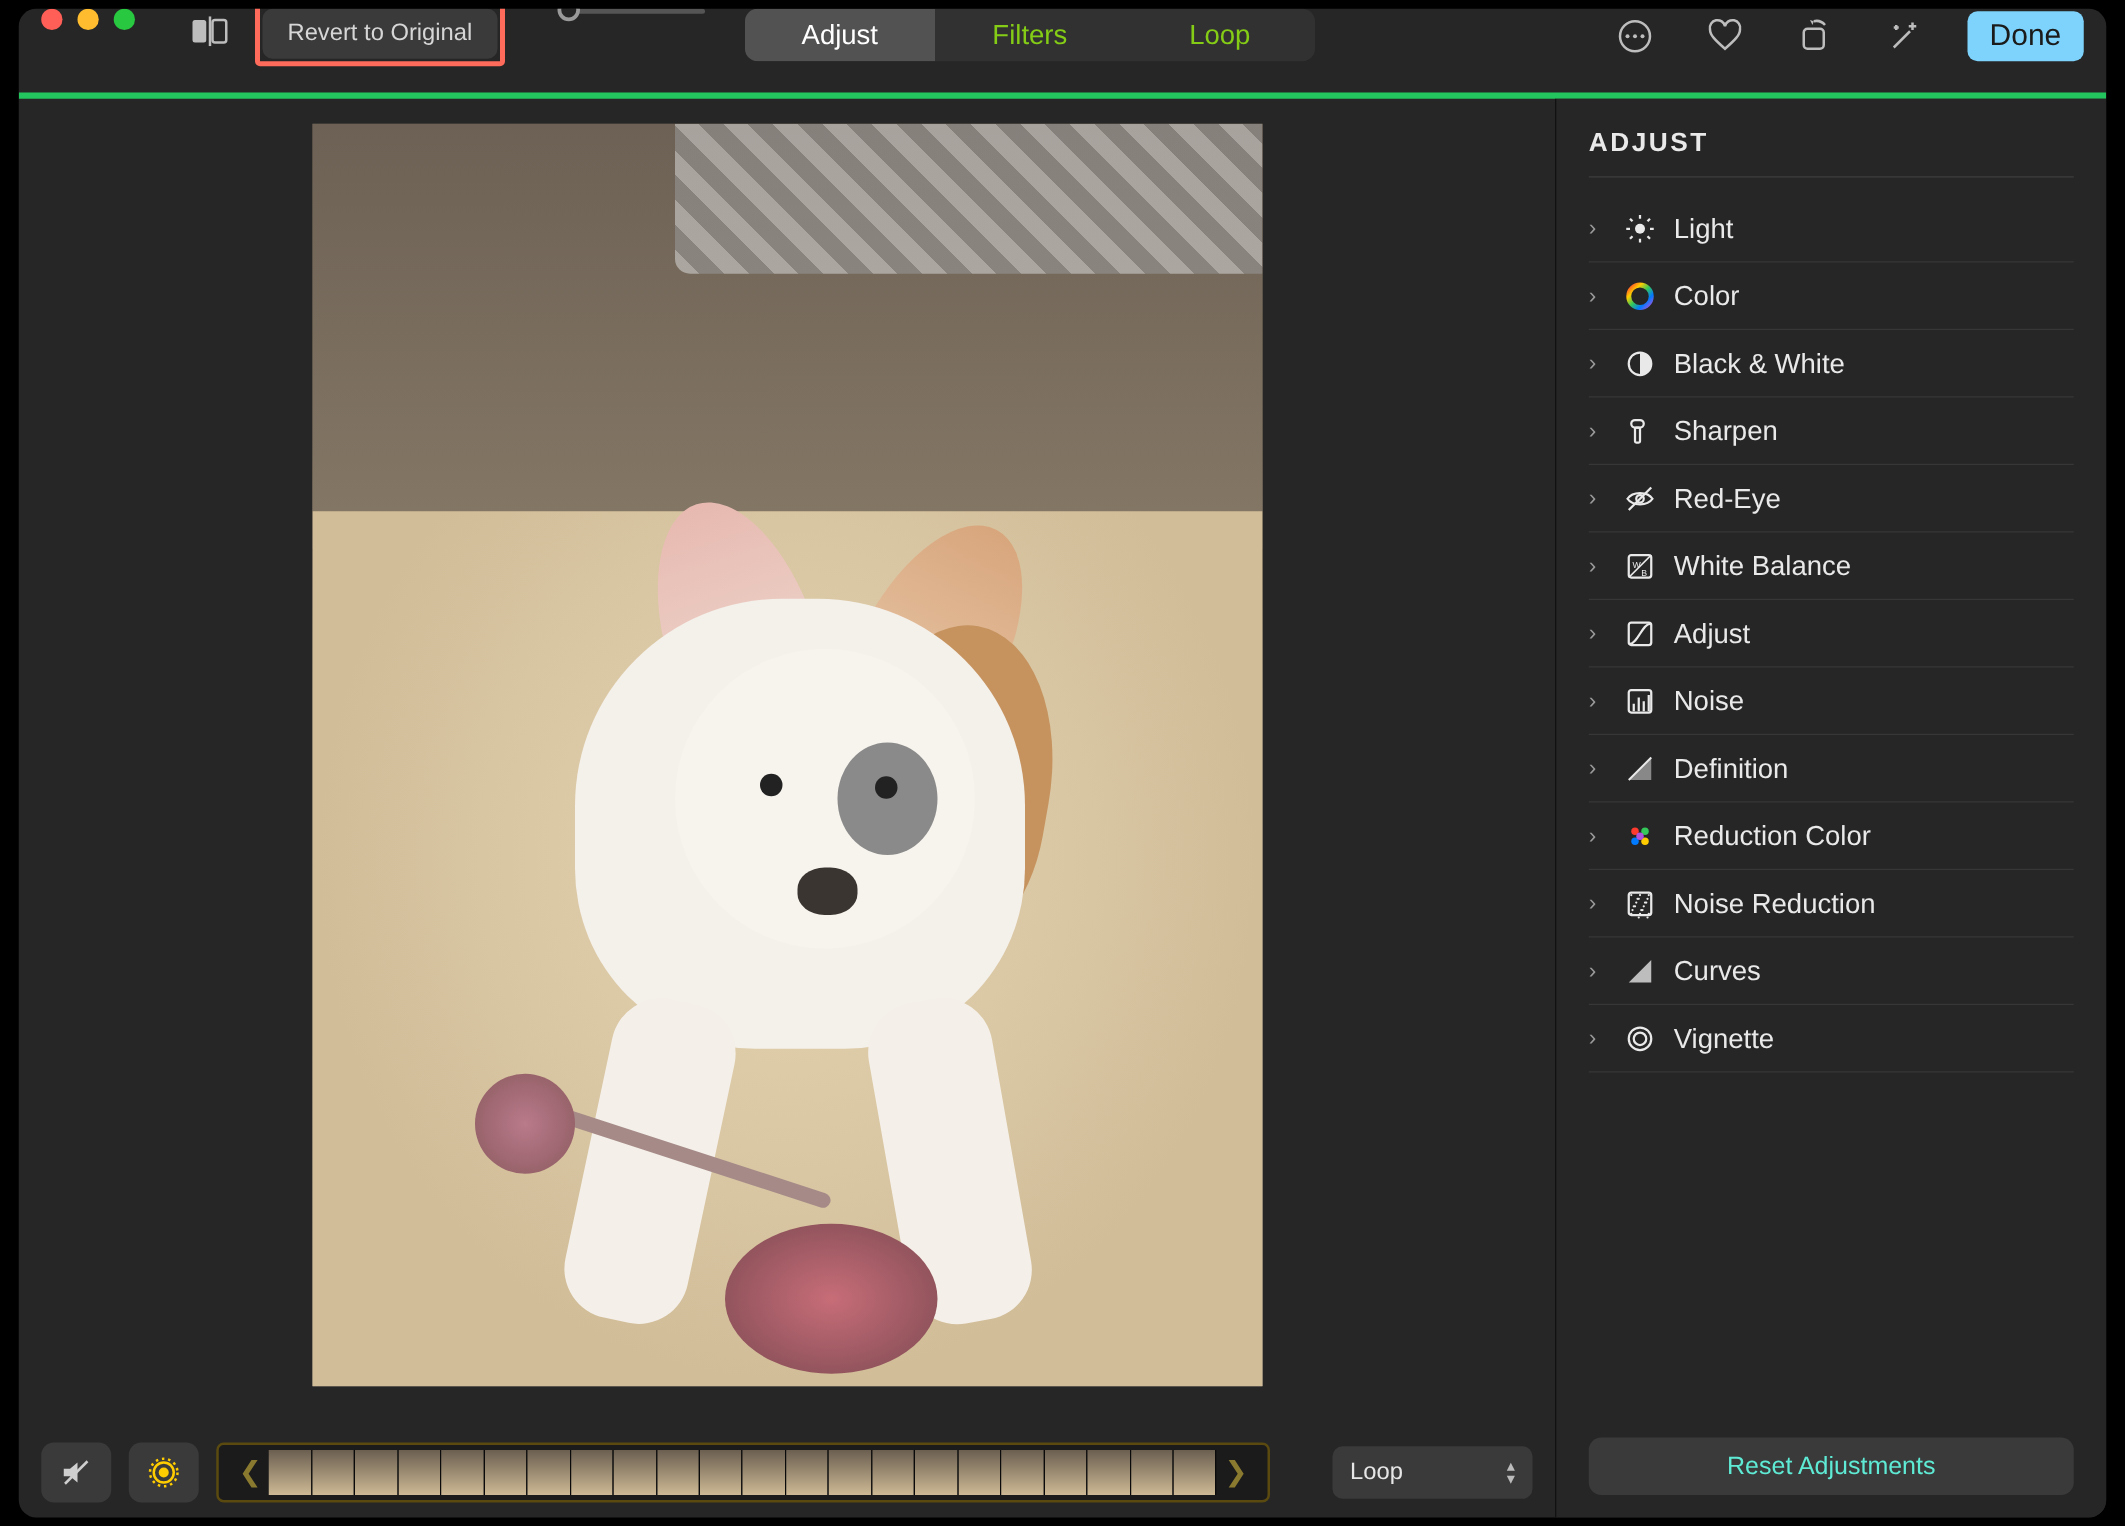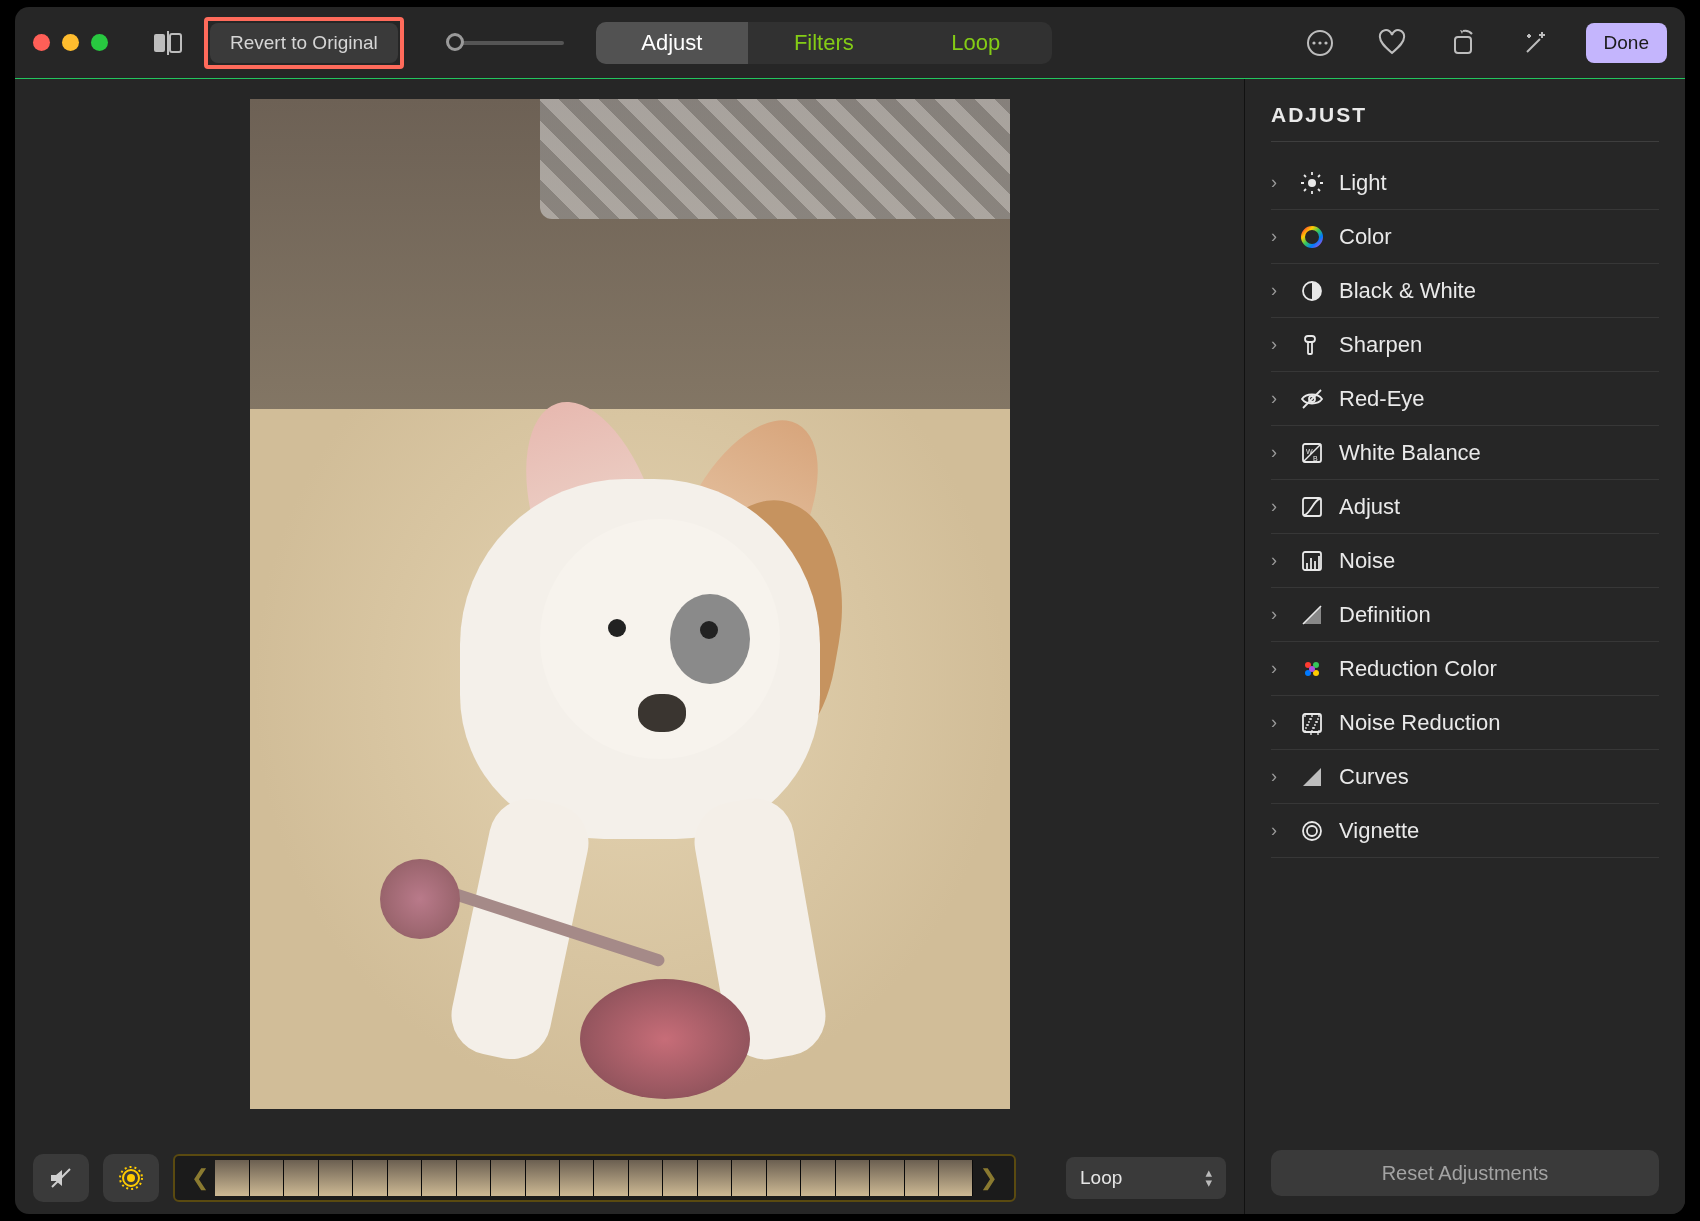--- a/index.html
+++ b/index.html
@@ -4,22 +4,22 @@
 <style>
   * { box-sizing: border-box; margin: 0; padding: 0; }
   html, body { width: 1700px; height: 1221px; background: #000; font-family: -apple-system, "Helvetica Neue", Arial, sans-serif; }
   .window {
     position: absolute; left: 15px; top: 7px; width: 1670px; height: 1207px;
     background: #262626; border-radius: 14px; overflow: hidden;
     box-shadow: 0 0 0 1px rgba(0,0,0,.6);
   }
   
   .toolbar {
-    height: 72px; display: flex; align-items: center; padding: 0 18px;
-    border-bottom: 1px solid #22c55e; gap: 8px;
+    height: 72px; display: flex; align-items: flex-start; padding: 0 18px;
+    border-bottom: 5px solid #22c55e; gap: 8px;
   }
   .traffic { display: flex; gap: 12px; margin-right: 28px; }
   .dot { width: 17px; height: 17px; border-radius: 50%; }
   .dot.red { background: #ff5f57; }
   .dot.yellow { background: #febc2e; }
   .dot.green { background: #28c840; }
   .compare-btn {
     width: 48px; height: 36px; border-radius: 8px; background: transparent;
     display: flex; align-items: center; justify-content: center; color: #bbb;
   }
@@ -52,22 +52,22 @@
   }
   .seg {
     width: 152px; display: flex; align-items: center; justify-content: center;
     color: #84cc16; font-size: 22px; border: none; background: transparent;
   }
   .seg.active { background: #525252; color: #fff; font-weight: 500; }
   .tool-right { margin-left: auto; display: flex; align-items: center; gap: 28px; }
   .tbar-icon { width: 44px; height: 44px; display:flex; align-items:center; justify-content:center; color:#bdbdbd; }
   .tbar-icon svg { width: 28px; height: 28px; stroke: currentColor; fill: none; stroke-width: 2; }
   .done-btn {
-    height: 40px; padding: 0 18px; background: #c4b5fd; color: #1b1b1b;
-    font-size: 19px; font-weight: 500; border: none; border-radius: 8px;
+    height: 40px; padding: 0 18px; background: #7dd3fc; color: #1b1b1b;
+    font-size: 24px; font-weight: 500; border: none; border-radius: 8px;
   }
   
   .body { display: flex; height: calc(100% - 72px); }
   .canvas-col {
     flex: 1; display: flex; flex-direction: column; position: relative;
     border-right: 1px solid #111;
   }
   .canvas-area {
     flex: 1; display: flex; align-items: flex-start; justify-content: center;
     padding-top: 20px;
@@ -158,21 +158,21 @@
   }
   .adj-list { margin-top: 14px; }
   .adj-row {
     display: flex; align-items: center; gap: 14px; height: 54px;
     border-bottom: 1px solid #373737; color: #e9e9e9; font-size: 22px;
   }
   .adj-row .chev { color:#9a9a9a; font-size:18px; width:14px; }
   .adj-row .ico { width:26px; height:26px; display:flex; align-items:center; justify-content:center; }
   .reset-btn {
     margin-top: auto; height: 46px; border-radius: 10px; background: #3a3a3a;
-    color: #a3a3a3; font-size: 20px; display:flex; align-items:center; justify-content:center;
+    color: #5eead4; font-size: 20px; display:flex; align-items:center; justify-content:center;
     border:none;
   }
   
   .ico svg { width:24px; height:24px; }
 </style>
 </head>
 <body>
 
 <div class="window">
 

